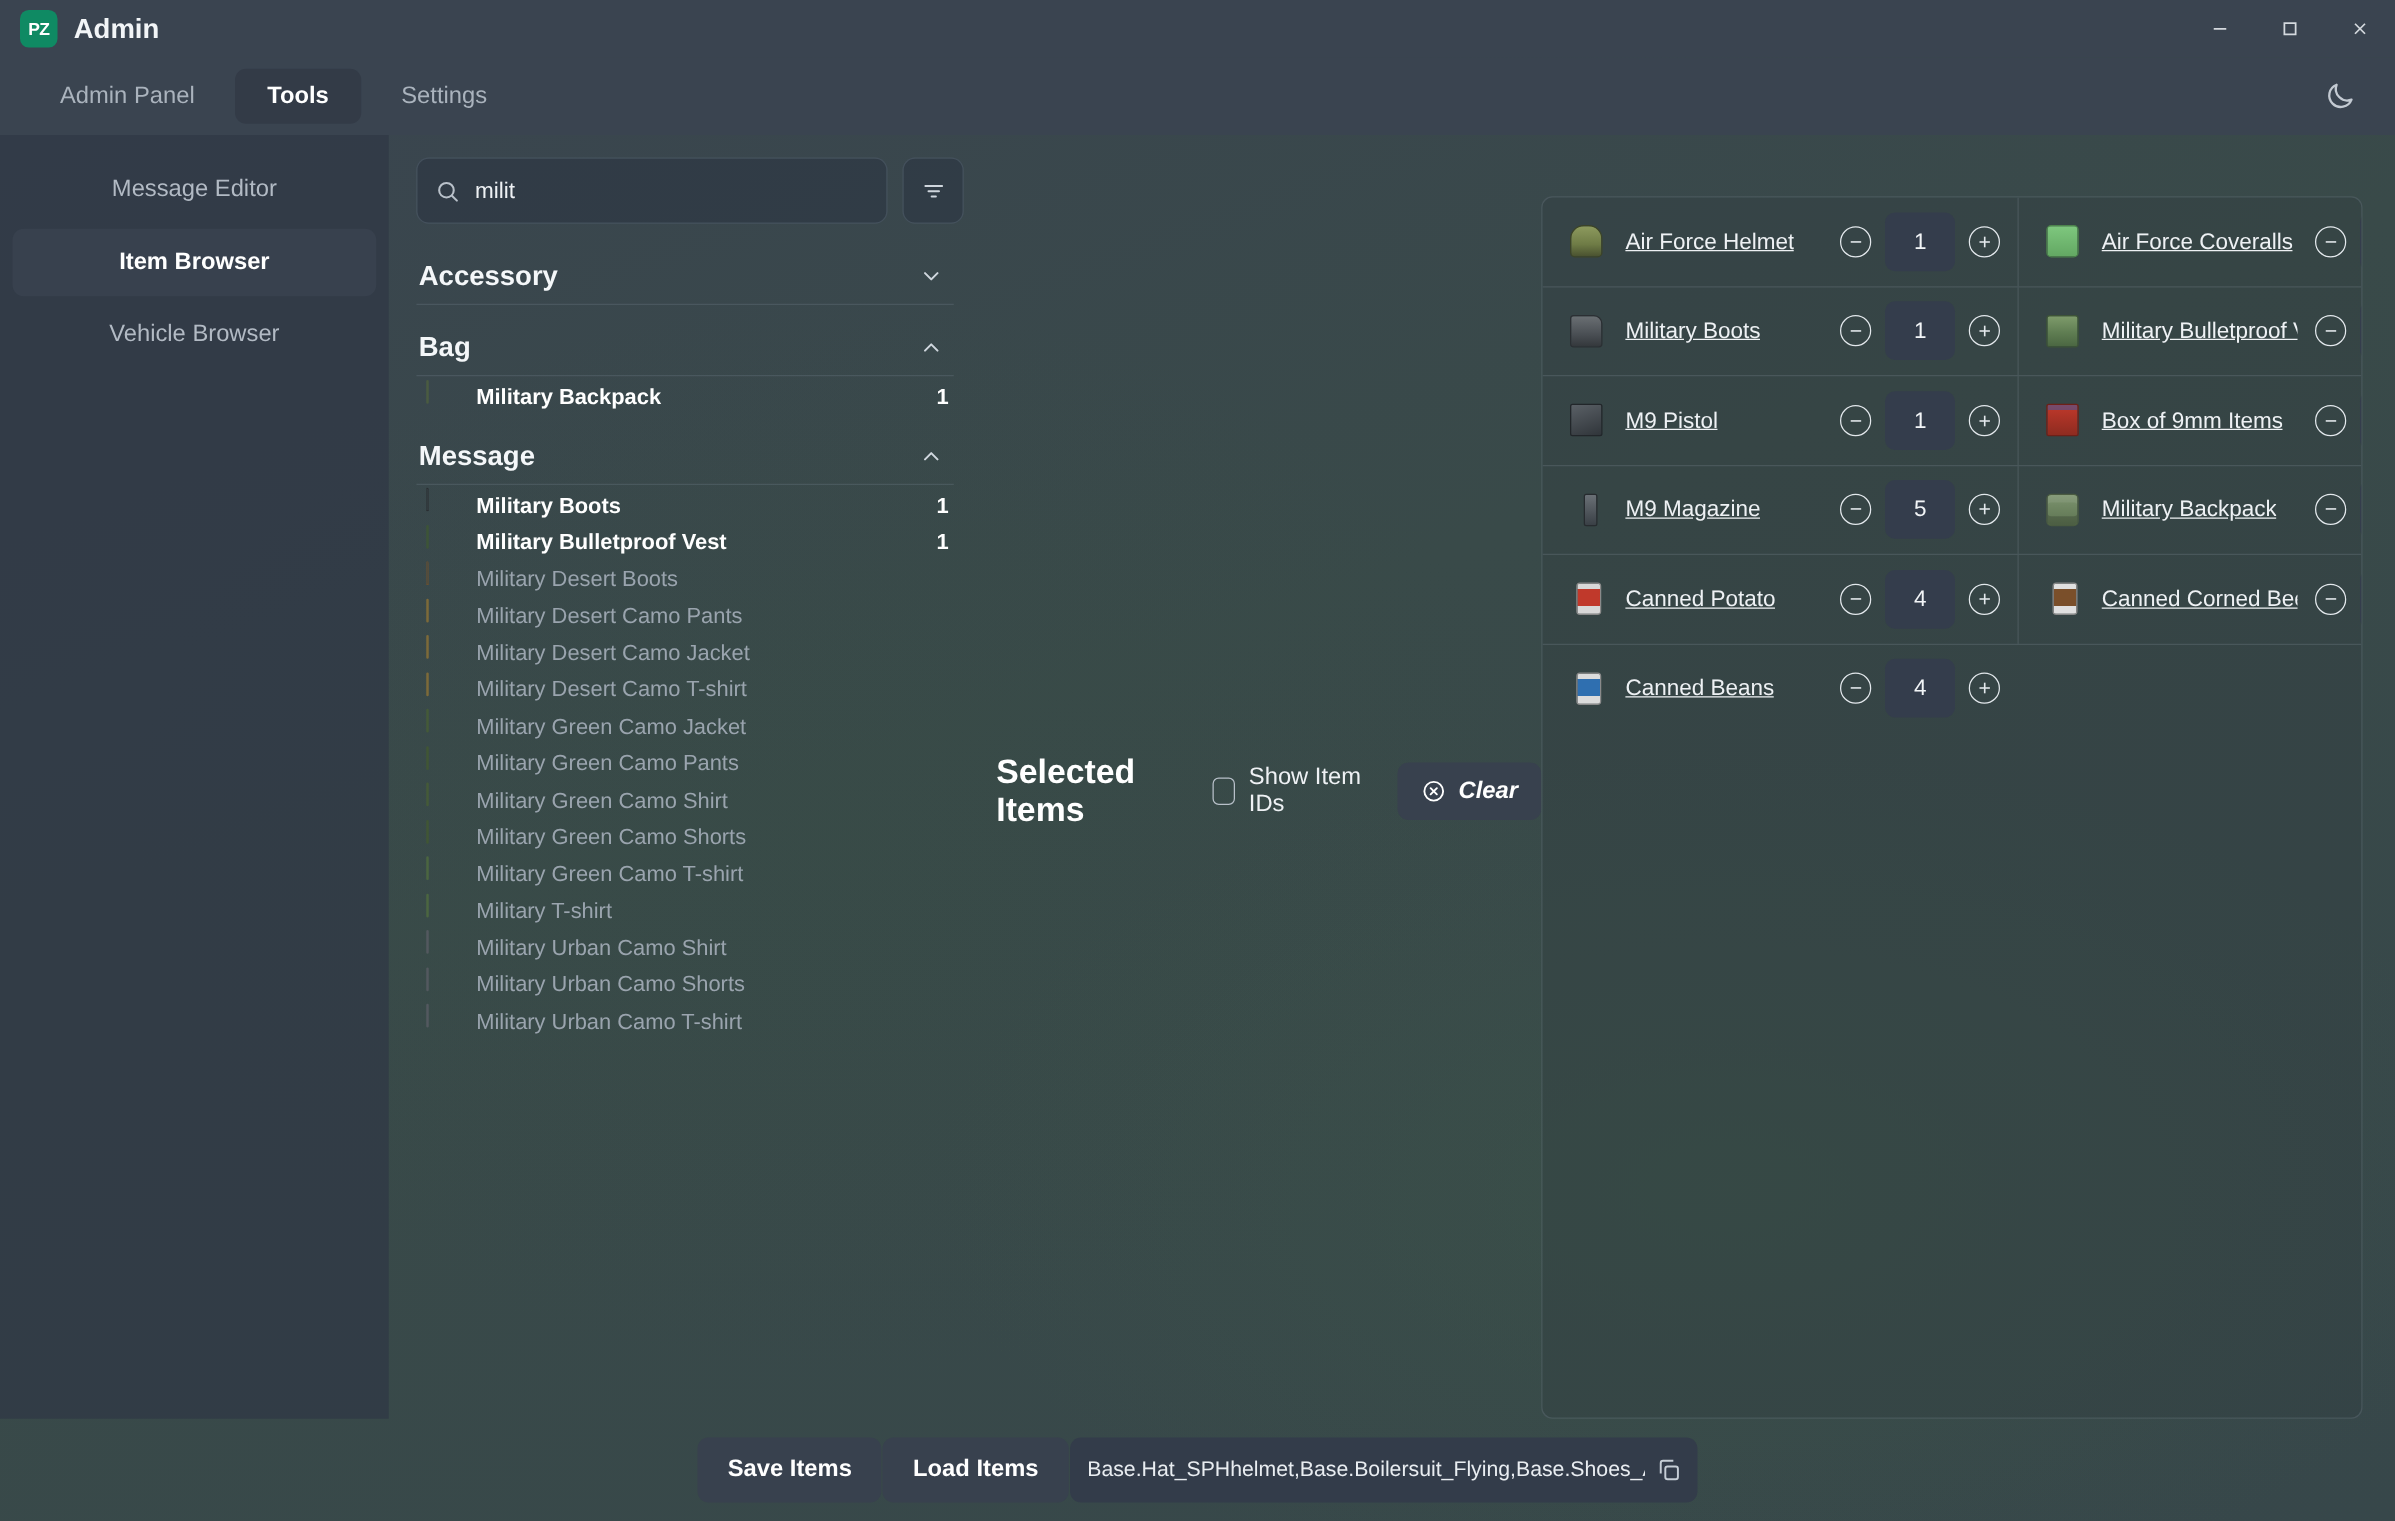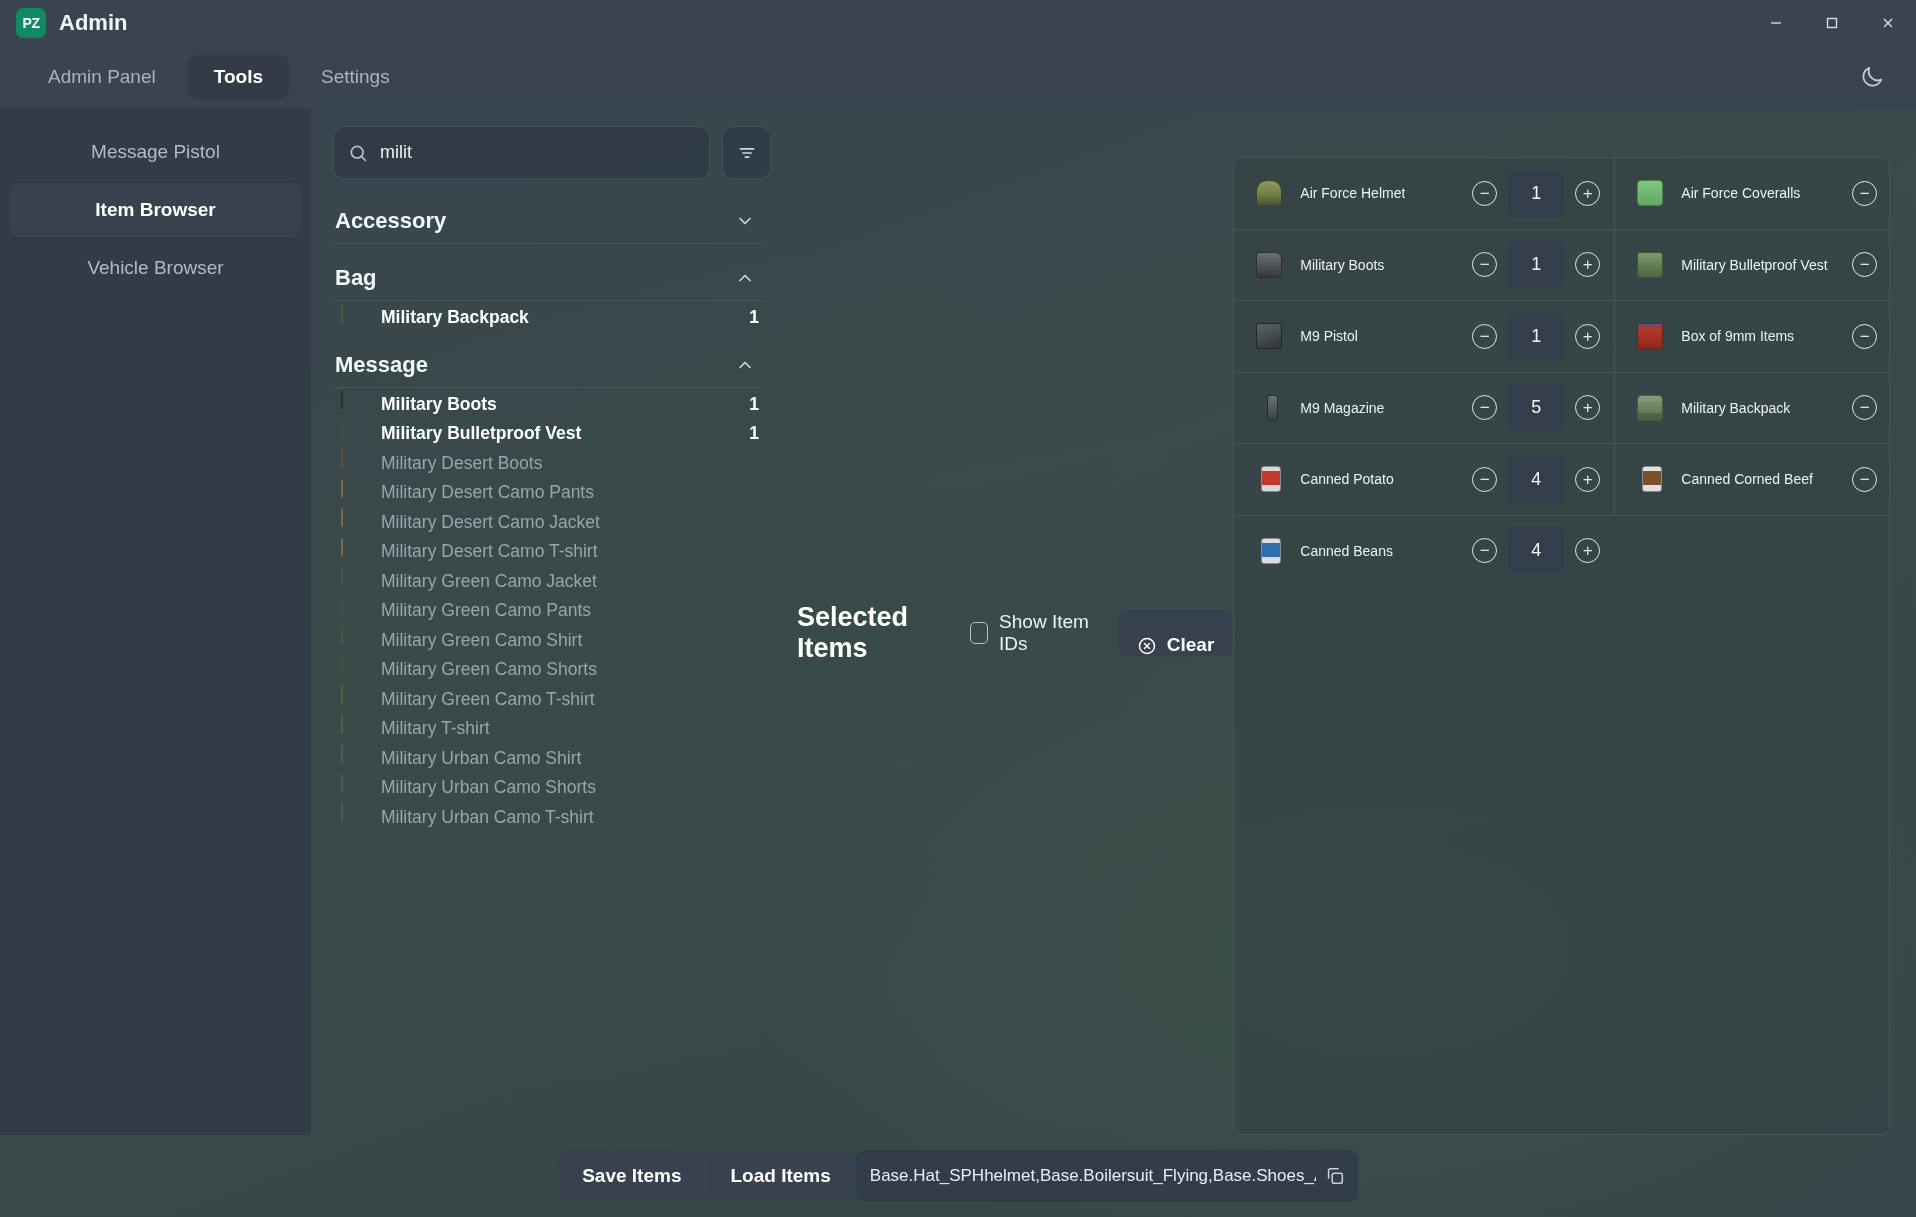--- a/index.html
+++ b/index.html
@@ -188,23 +188,23 @@
   .sel-title { font-size: 27px; font-weight: 700; color: #ffffff; }
   .chk-wrap { display: flex; align-items: center; gap: 11px; }
   .chkbox {
     width: 22px; height: 22px; border-radius: 5px;
     border: 1.6px solid #b8c0c9; background: transparent;
   }
   .chk-label { font-size: 19px; color: #eef1f4; }
   .clear-btn {
     margin-left: auto;
     height: 46px; padding: 0 19px;
-    display: flex; align-items: flex-end; gap: 10px;
+    display: flex; align-items: center; gap: 10px;
     background: #38414e; border-radius: 9px;
-    font-size: 19px; font-weight: 700; color: #ffffff;
+    font-size: 19px; font-weight: 700; color: #ffffff; font-style: italic;
   }
 
   .sel-grid {
     margin-top: 27px;
     width: 760px;
     border: 1px solid rgba(140,155,170,0.22);
     border-radius: 9px;
     overflow: hidden;
     background: rgba(48,58,62,0.28);
   }
@@ -212,21 +212,21 @@
   .sel-row + .sel-row { border-top: 1px solid rgba(140,155,170,0.22); }
   .sel-cell {
     width: 380px; flex: 0 0 380px;
     height: 70.5px;
     display: flex; align-items: center;
     padding: 0 14px 0 18px;
     gap: 14px;
   }
   .sel-cell + .sel-cell { border-left: 1px solid rgba(140,155,170,0.22); }
   .sel-cell .icoc { width: 34px; flex: 0 0 34px; display:flex; align-items:center; justify-content:center; }
-  .sel-cell .lbl { font-size: 14px; color: #eef1f4; white-space: nowrap; overflow: hidden; }
+  .sel-cell .lbl { font-size: 18px; color: #eef1f4; white-space: nowrap; overflow: hidden; text-decoration: underline; }
   .stepper { margin-left: auto; display: flex; align-items: center; gap: 11px; }
   .circ {
     width: 25px; height: 25px; border-radius: 50%;
     border: 1.6px solid #e3e8ec; color: #e3e8ec;
     display: flex; align-items: center; justify-content: center;
     font-size: 17px; line-height: 1;
   }
   .qty {
     width: 56px; height: 47px; border-radius: 8px;
     background: #343d4c;
@@ -297,21 +297,21 @@
     <div class="theme-toggle">
       <svg width="26" height="26" viewBox="0 0 24 24" fill="none" stroke="currentColor" stroke-width="1.7" stroke-linecap="round" stroke-linejoin="round">
         <path d="M20.5 14.5A8.5 8.5 0 0 1 9.5 3.5a8.5 8.5 0 1 0 11 11z"></path>
       </svg>
     </div>
   </div>
 
   <div class="body">
 
     <div class="sidebar">
-      <div class="side-item">Message Pistol</div>
+      <div class="side-item">Message Editor</div>
       <div class="side-item active">Item Browser</div>
       <div class="side-item">Vehicle Browser</div>
     </div>
 
     <div class="center">
       <div class="search-row">
         <div class="search-box">
           <span class="q">
             <svg width="20" height="20" viewBox="0 0 24 24" fill="none" stroke="currentColor" stroke-width="2" stroke-linecap="round">
                 <circle cx="11" cy="11" r="7"></circle>

